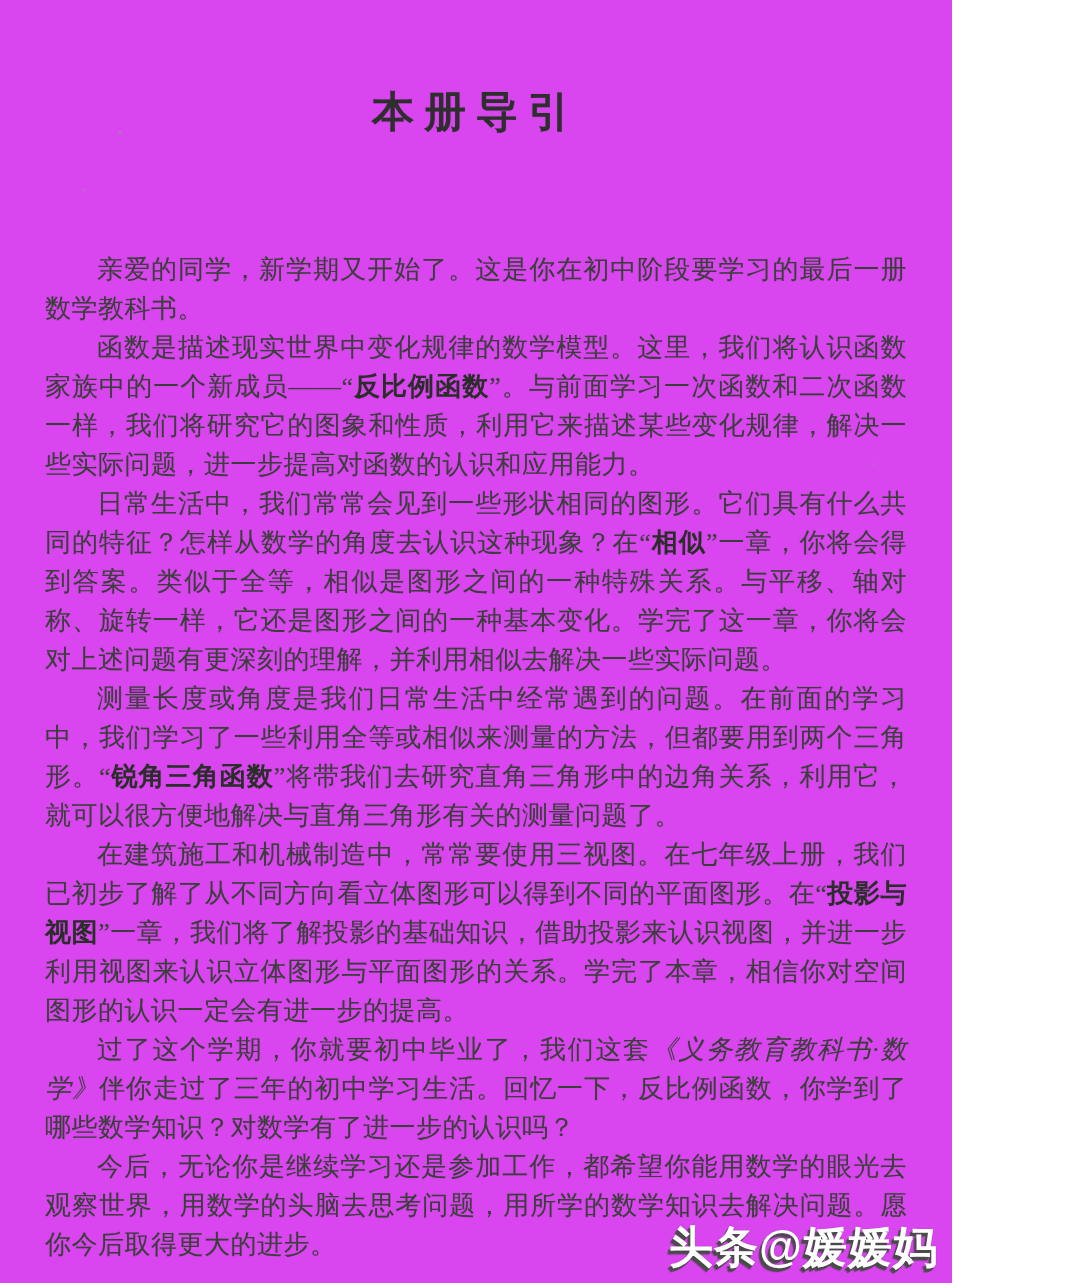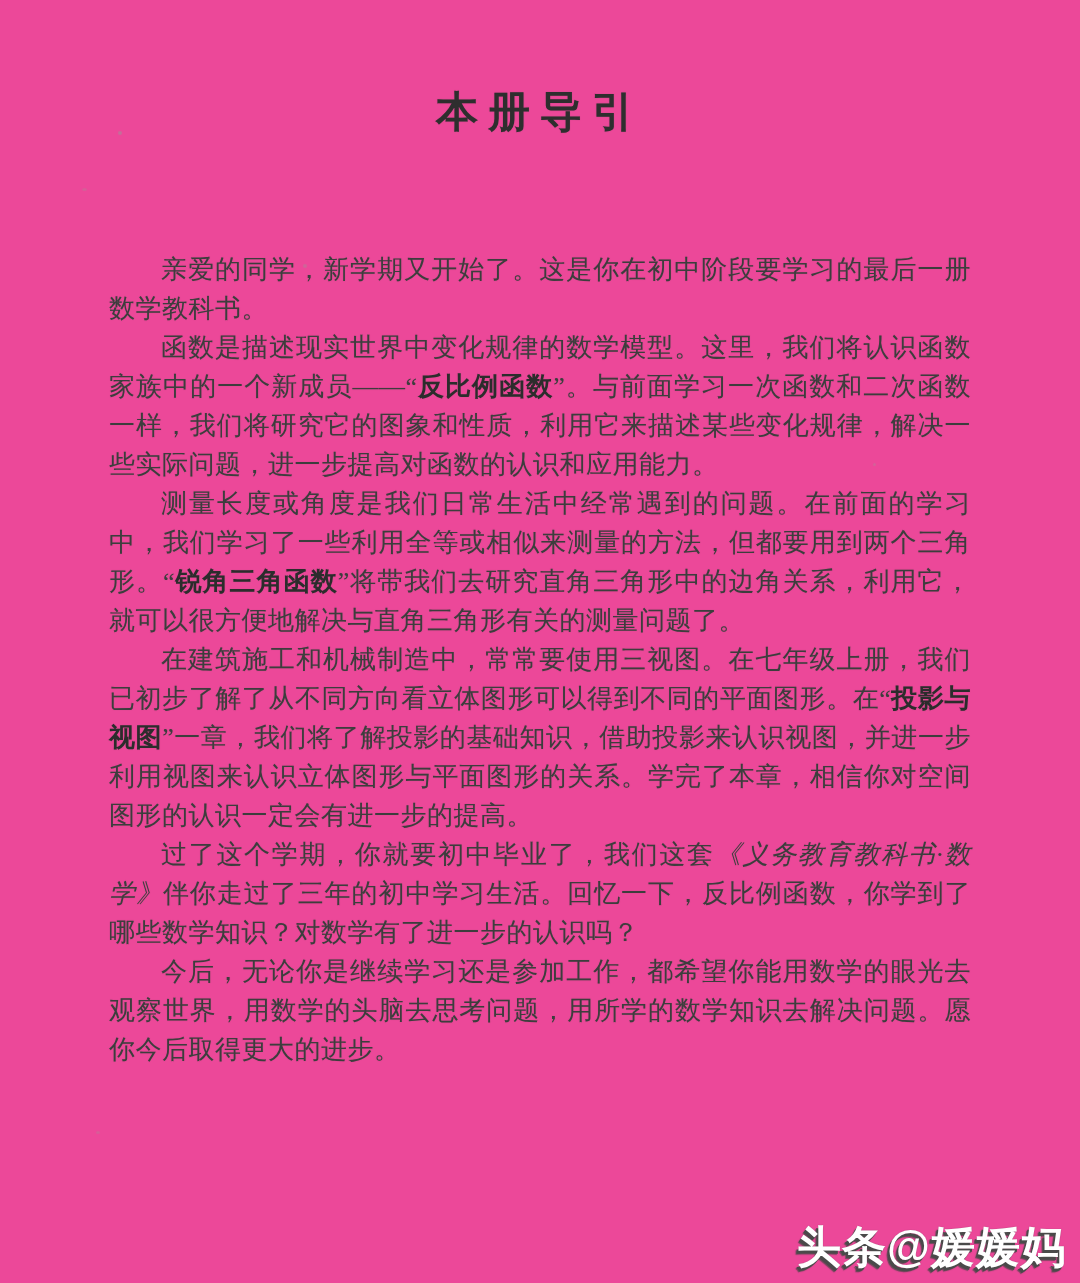--- a/index.html
+++ b/index.html
@@ -2,23 +2,23 @@
 <html><head>
 <meta charset="utf-8">
 <style>
   html, body {
     margin: 0;
     padding: 0;
     background: #ffffff;
   }
   .page {
     position: relative;
-    width: 1080px;
+    width: 952px;
     height: 1283px;
-    background: #ec4899;
+    background: #d946ef;
     overflow: hidden;
     font-family: "Liberation Serif", "DejaVu Serif", serif;
     color: #3d3d3d;
   }
   
   .speck {
     position: absolute;
     border-radius: 50%;
     background: #9a9a98;
     opacity: 0.45;
@@ -86,20 +86,21 @@
   <span class="speck s2"></span>
   <span class="speck s3"></span>
   <span class="speck s4"></span>
   <span class="speck s5"></span>
 
   <h1 class="title">本册导引</h1>
 
   <div class="body-text" id="paragraphs">
       <p><span>亲爱的同学，新学期又开始了。这是你在初中阶段要学习的最后一册数学教科书。</span></p>
       <p><span>函数是描述现实世界中变化规律的数学模型。这里，我们将认识函数家族中的一个新成员——“</span><span class="bold">反比例函数</span><span>”。与前面学习一次函数和二次函数一样，我们将研究它的图象和性质，利用它来描述某些变化规律，解决一些实际问题，进一步提高对函数的认识和应用能力。</span></p>
+      <p><span>日常生活中，我们常常会见到一些形状相同的图形。它们具有什么共同的特征？怎样从数学的角度去认识这种现象？在“</span><span class="bold">相似</span><span>”一章，你将会得到答案。类似于全等，相似是图形之间的一种特殊关系。与平移、轴对称、旋转一样，它还是图形之间的一种基本变化。学完了这一章，你将会对上述问题有更深刻的理解，并利用相似去解决一些实际问题。</span></p>
       <p><span>测量长度或角度是我们日常生活中经常遇到的问题。在前面的学习中，我们学习了一些利用全等或相似来测量的方法，但都要用到两个三角形。“</span><span class="bold">锐角三角函数</span><span>”将带我们去研究直角三角形中的边角关系，利用它，就可以很方便地解决与直角三角形有关的测量问题了。</span></p>
       <p><span>在建筑施工和机械制造中，常常要使用三视图。在七年级上册，我们已初步了解了从不同方向看立体图形可以得到不同的平面图形。在“</span><span class="bold">投影与视图</span><span>”一章，我们将了解投影的基础知识，借助投影来认识视图，并进一步利用视图来认识立体图形与平面图形的关系。学完了本章，相信你对空间图形的认识一定会有进一步的提高。</span></p>
       <p><span>过了这个学期，你就要初中毕业了，我们这套</span><span class="kai">《义务教育教科书·数学》</span><span>伴你走过了三年的初中学习生活。回忆一下，反比例函数，你学到了哪些数学知识？对数学有了进一步的认识吗？</span></p>
       <p><span>今后，无论你是继续学习还是参加工作，都希望你能用数学的眼光去观察世界，用数学的头脑去思考问题，用所学的数学知识去解决问题。愿你今后取得更大的进步。</span></p>
     </div>
 
   <div class="watermark">头条@媛媛妈</div>
 </div>
 
 </body></html>

